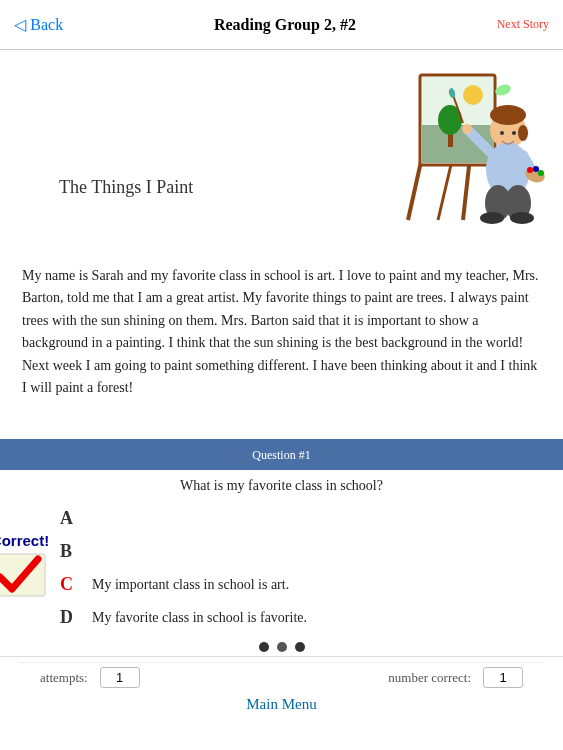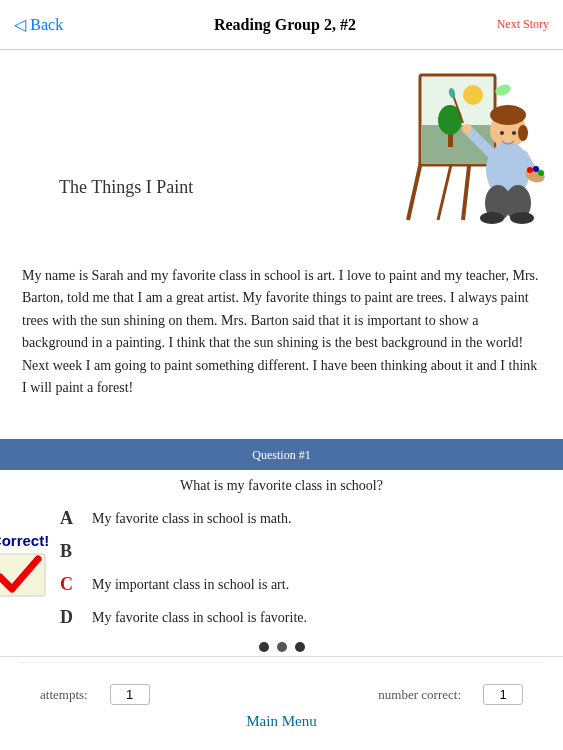--- a/index.html
+++ b/index.html
@@ -163,24 +163,23 @@
     .footer {
       display: flex;
       align-items: center;
       justify-content: space-between;
       padding: 4px 20px;
       border-top: 1px solid #eee;
     }
     .footer-group {
       display: flex;
       align-items: center;
-      gap: 22px;
+      gap: 12px;
       font-size: 13px;
       color: #555;
-      margin-top: 17px;
     }
     .footer-input {
       width: 40px;
       border: 1px solid #bbb;
       padding: 2px 4px;
       text-align: center;
       font-size: 13px;
       border-radius: 3px;
     }
     .main-menu-btn {
@@ -274,21 +273,20 @@
       <span class="correct-text">Correct!</span>
       <svg class="checkmark-svg" viewBox="0 0 60 50" xmlns="http://www.w3.org/2000/svg">
 
         <rect x="5" y="5" width="50" height="42" fill="#f5f5dc" stroke="#ccc" stroke-width="1" rx="2"></rect>
         <polyline points="10,28 22,40 48,10" stroke="#e00" stroke-width="7" fill="none" stroke-linecap="round" stroke-linejoin="round"></polyline>
       </svg>
     </div>
 
     <div class="answer-row">
       <span class="answer-letter">A</span>
-      <span>My favorite class in school is math.</span>
     </div>
 
     <div class="answer-row">
       <span class="answer-letter">B</span>
     </div>
 
     <div class="answer-row">
       <span class="answer-letter correct-letter">C</span>
       <span>My important class in school is art.</span>
     </div>

